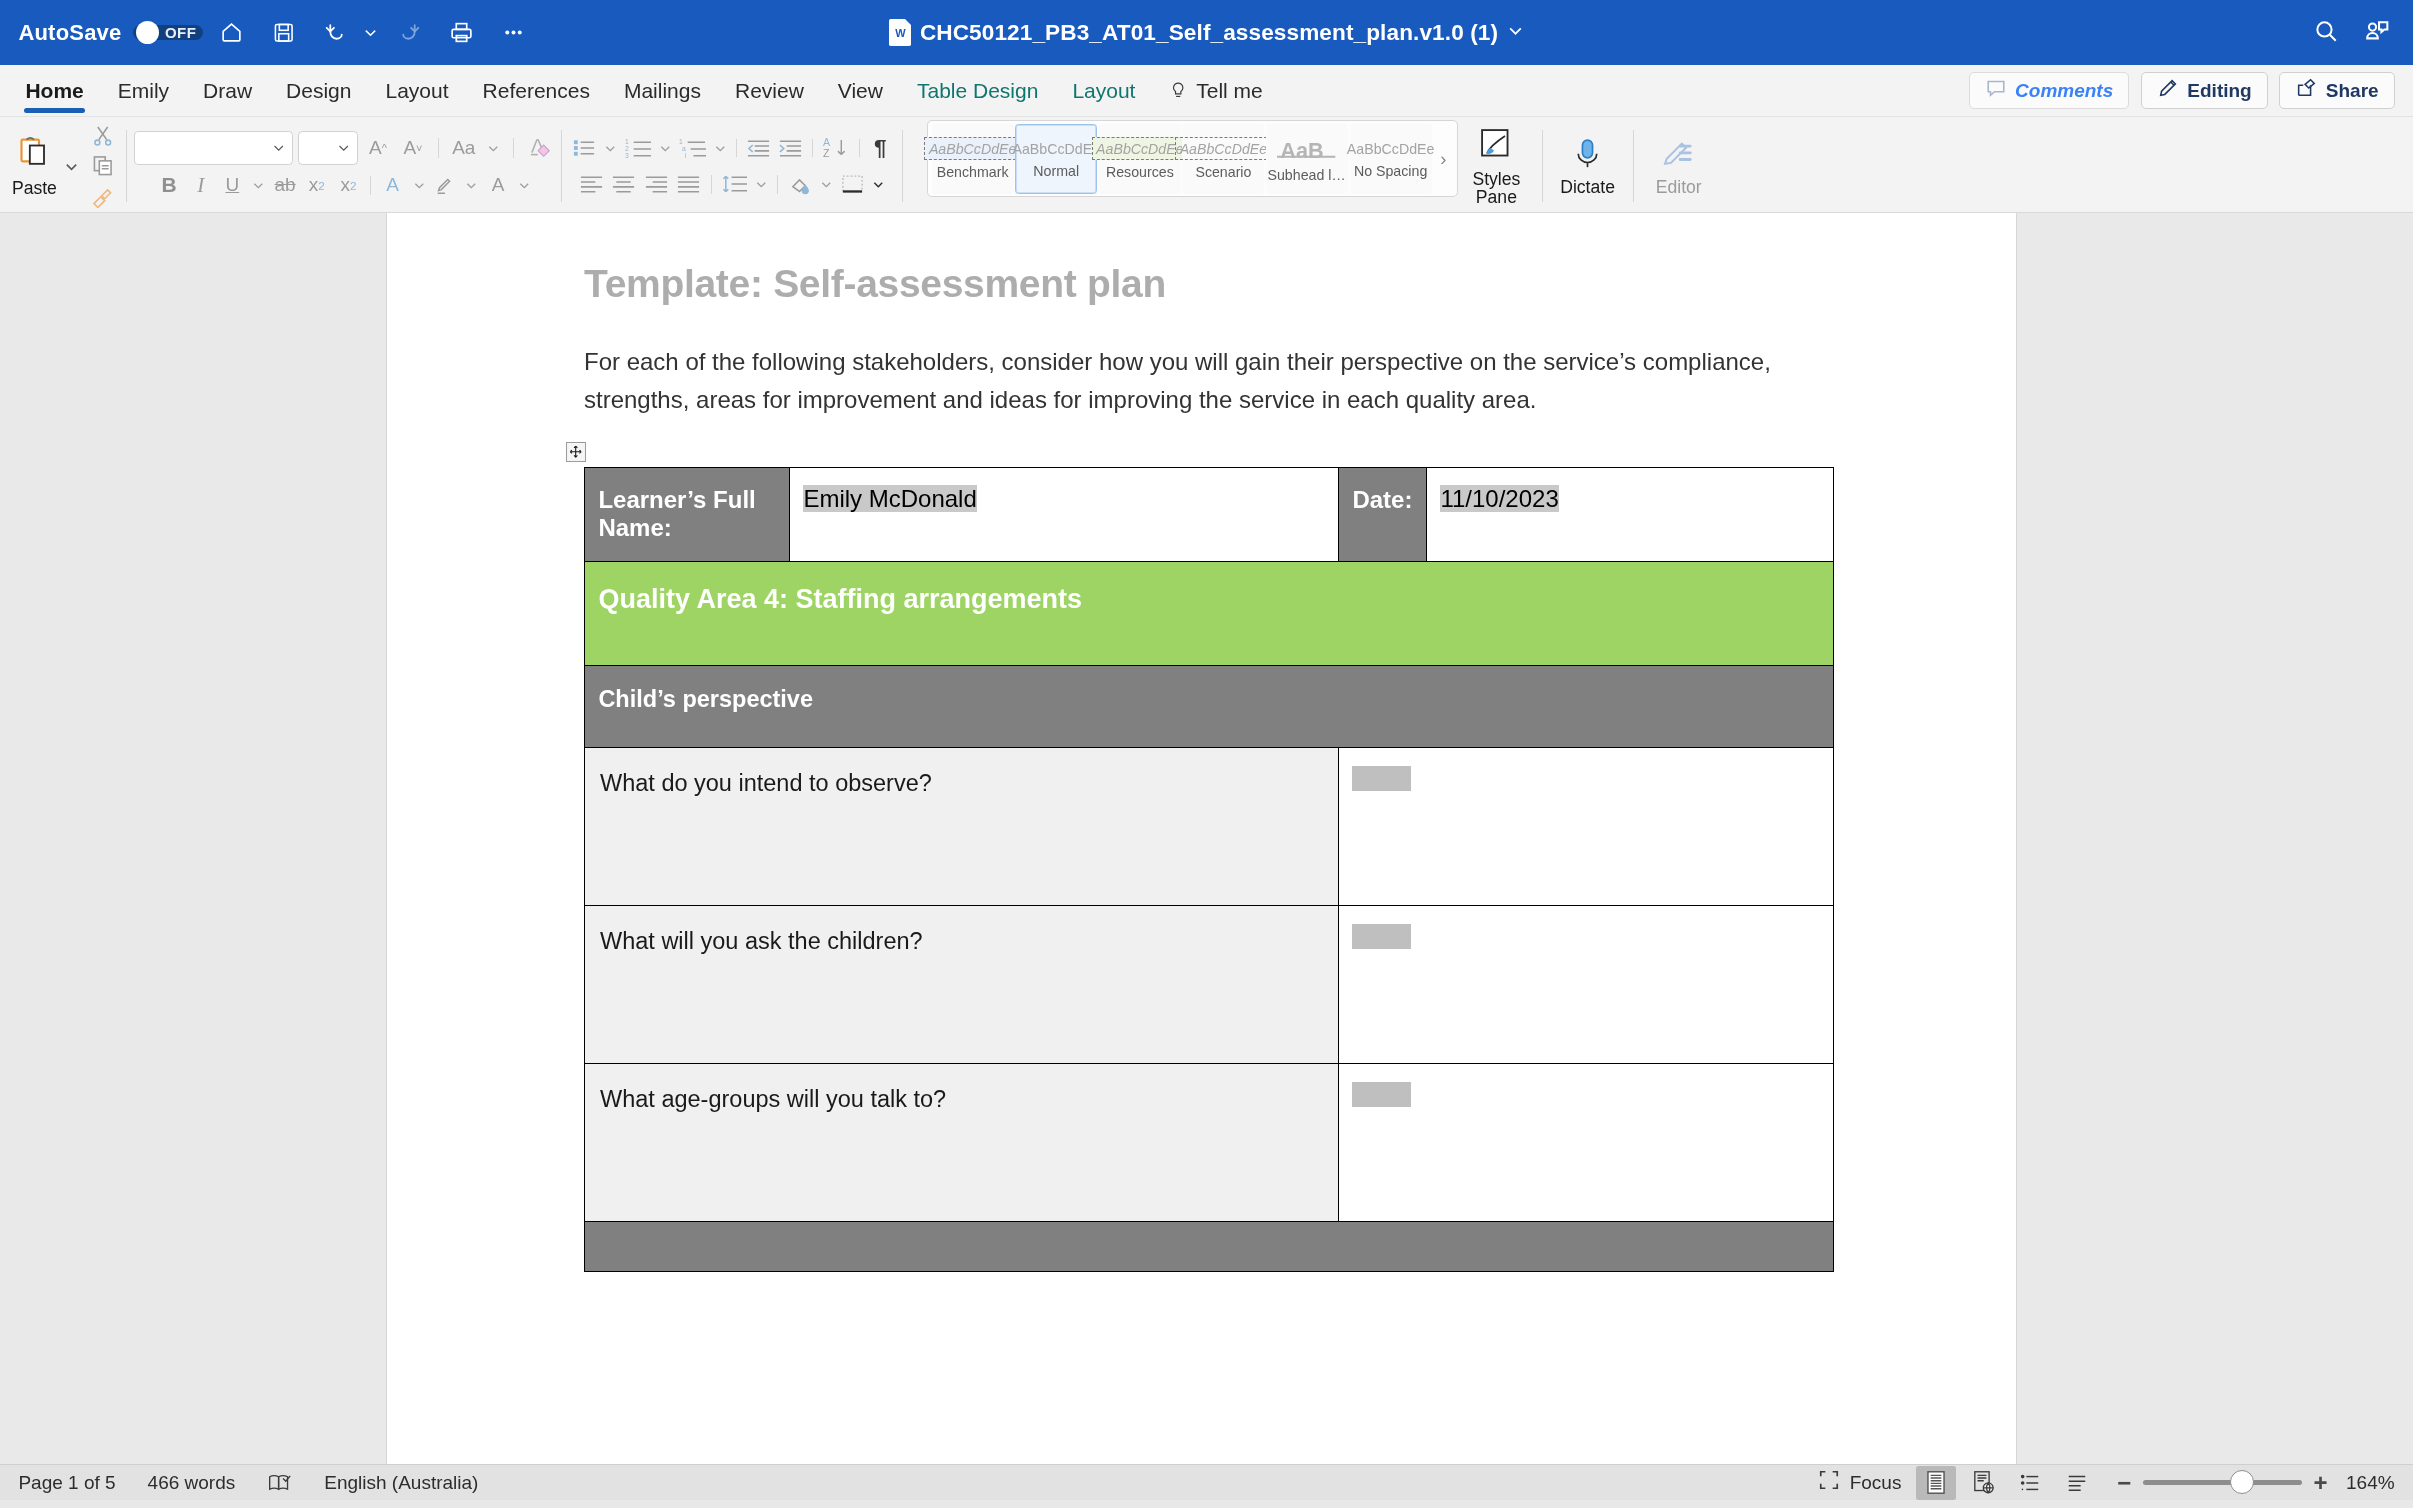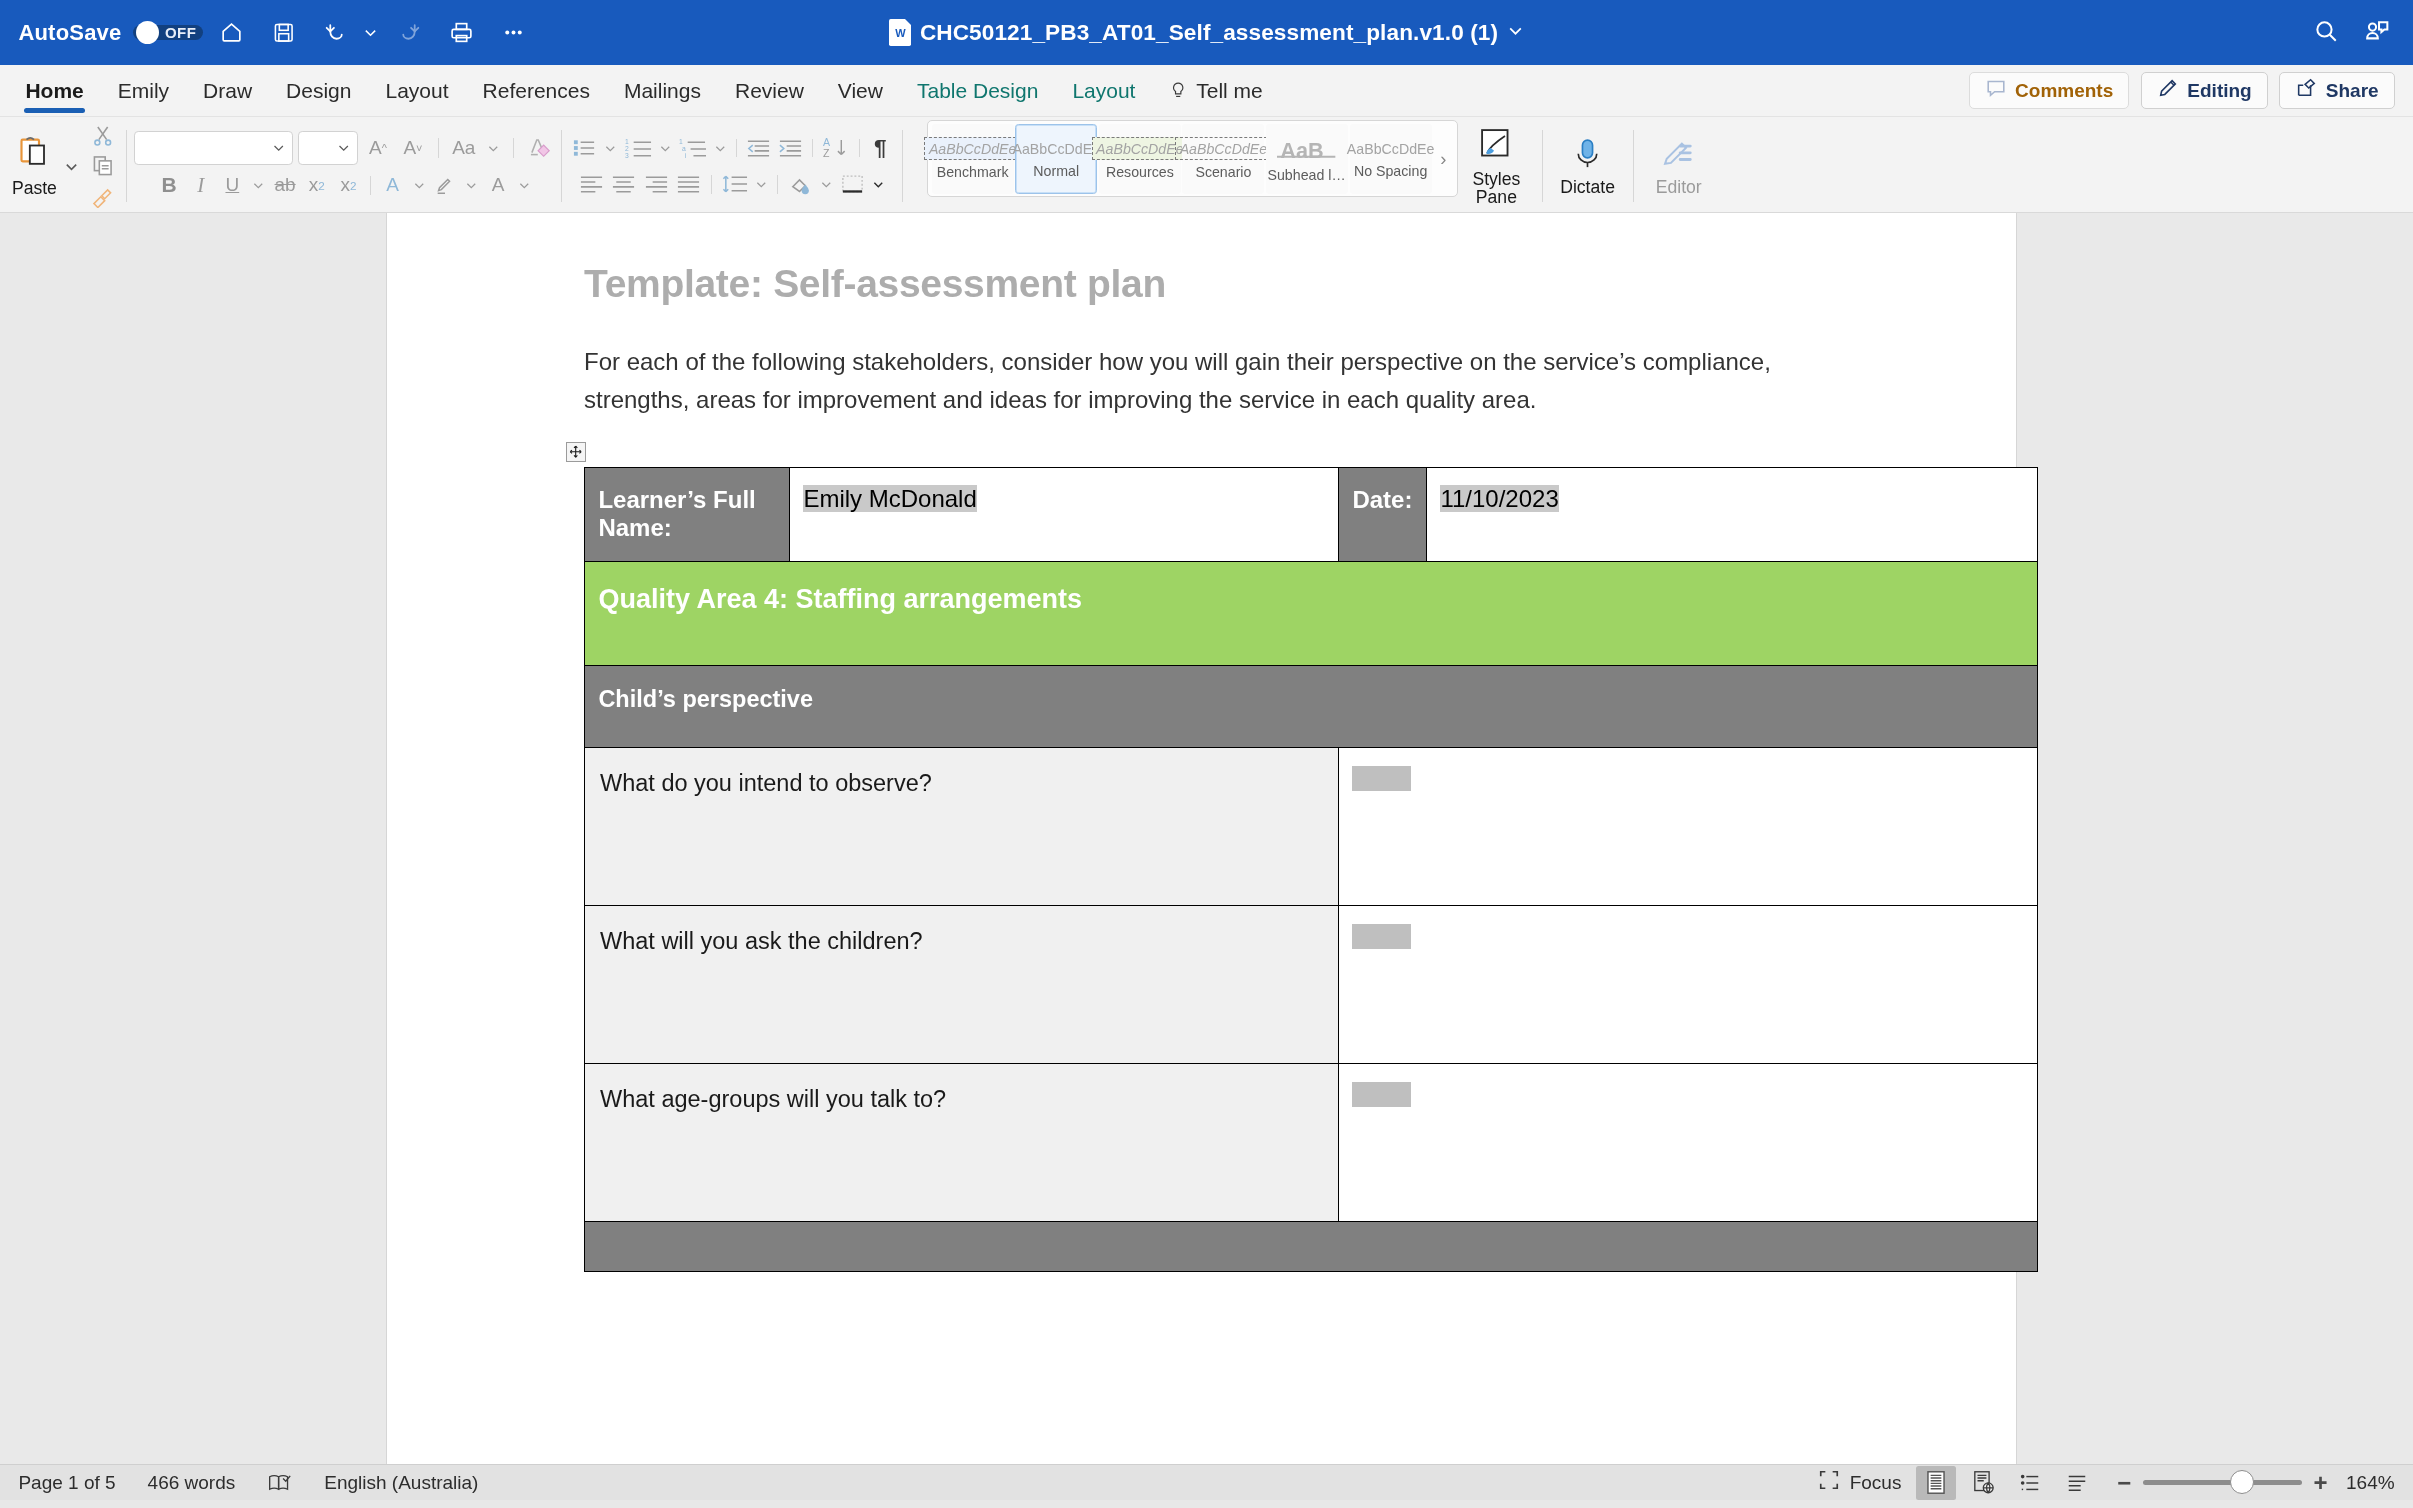--- a/index.html
+++ b/index.html
@@ -82,21 +82,21 @@
   }
   .rtab .bulb { margin-right: 8.4px; display: flex; }
   .tabs-right { margin-left: auto; display: flex; align-items: center; gap: 11.7px; padding-right: 18.4px; }
   .pillbtn {
     display: flex; align-items: center; gap: 8.4px;
     height: 37px; padding: 0 15px;
     border: 0.8px solid #d0d0d0; border-radius: 5px;
     background: #fbfbfb;
     font-size: 19px; font-weight: 600; color: #1f3864;
   }
-  .pillbtn.disabled { color: #a16207; border-color: #dcdcdc; }
+  .pillbtn.disabled { color: #3b82f6; border-color: #dcdcdc; font-style: italic; }
 
   
   .ribbon {
     height: 96px;
     background: #f3f3f3;
     display: flex; align-items: stretch;
     border-bottom: 0.8px solid #d9d9d9;
     padding: 3.4px 0 0 8.4px;
   }
   .rgroup { display: flex; align-items: center; }
@@ -188,21 +188,21 @@
 
   .table-handle {
     width: 20px; height: 20px;
     border: 0.8px solid #9b9b9b; background: #f5f5f5;
     display: flex; align-items: center; justify-content: center;
     margin-left: -18.4px; margin-bottom: 5px;
   }
 
   table.doc-table {
     border-collapse: collapse;
-    width: 1454px;
+    width: 1250px;
     table-layout: fixed;
   }
   table.doc-table td { border: 1.7px solid #000; vertical-align: top; }
   .cell-hdr-gray { background: #808080; color: #fff; font-weight: 700; font-size: 24px; padding: 18.4px 13.4px; }
   .cell-white { background: #fff; padding: 17px 13.4px; }
   .cell-green { background: #9ed464; color: #fff; font-weight: 700; font-size: 27px; padding: 22px 13.4px 50px 13.4px; }
   .cell-gray-band { background: #808080; color: #fff; font-weight: 700; font-size: 23.5px; padding: 20px 13.4px 34px 13.4px; }
   .cell-q { background: #f0f0f0; font-size: 23.5px; color: #1a1a1a; line-height: 1.52; padding: 18.4px 15px; margin-top: 28px; }
   .cell-a { background: #fff; padding: 18.4px 13.4px; }
   .hl { background: #c9c9c9; }

